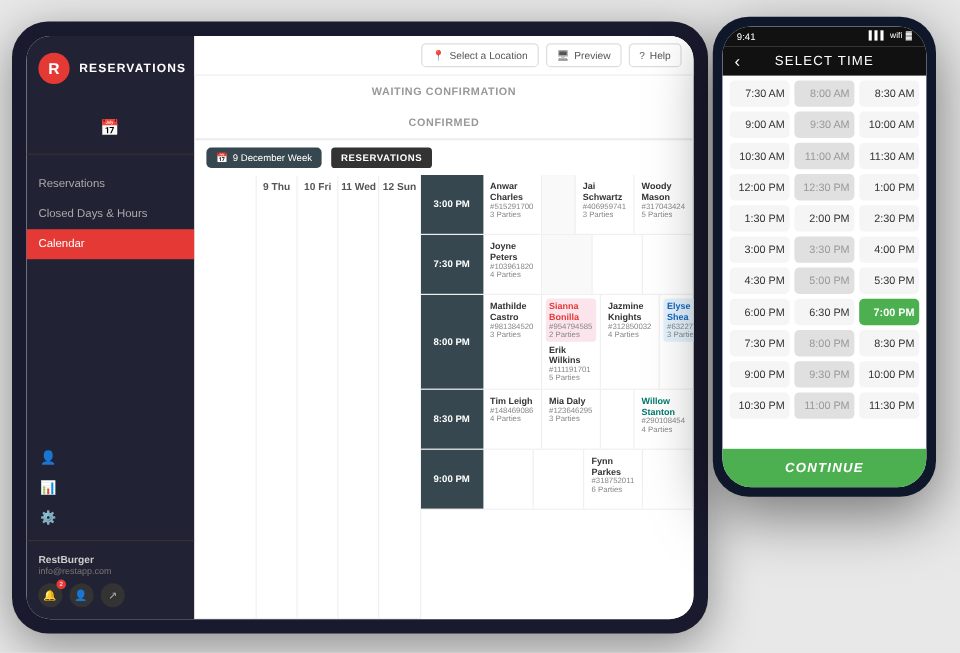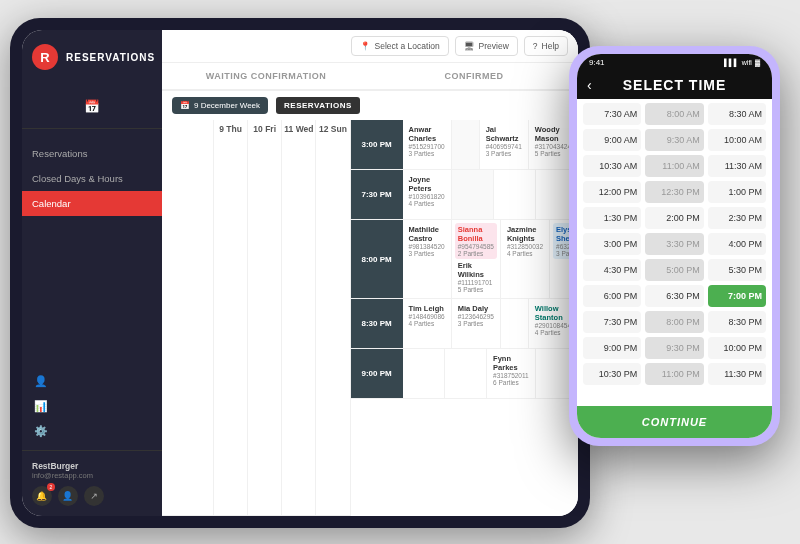--- a/index.html
+++ b/index.html
@@ -167,20 +167,21 @@
       background: white;
       font-size: 8.5px;
       cursor: pointer;
       color: #555;
     }
 
     
     .tabs-row {
       display: flex;
       border-bottom: 2px solid #eee;
+      flex-direction: column;
     }
     .tab {
       flex: 1;
       text-align: center;
       padding: 8px 4px;
       font-size: 9px;
       font-weight: 700;
       letter-spacing: 0.5px;
       color: #999;
       cursor: pointer;
@@ -295,24 +296,24 @@
     .reservation-card.blue {
       background: #e3f2fd;
       border-radius: 3px;
     }
     .reservation-card.blue .res-name { color: #1565c0; }
 
     
     .phone {
       position: absolute;
       right: 20px;
-      top: 46px;
-      width: 211px;
+      top: 14px;
+      width: 186px;
       height: 400px;
-      background: #c4b5fd;
+      background: #0f172a;
       border-radius: 30px;
       padding: 8px;
       box-shadow: 0 15px 50px rgba(0,0,0,0.5);
     }
     .phone-screen {
       width: 100%;
       height: 100%;
       background: white;
       border-radius: 24px;
       overflow: hidden;
@@ -342,22 +343,22 @@
       padding: 6px 10px;
       position: relative;
     }
     .phone-back {
       position: absolute;
       left: 10px;
       color: white;
       font-size: 14px;
     }
     .phone-header-title {
-      font-size: 14px;
-      font-weight: 700;
+      font-size: 11px;
+      font-weight: 400;
       letter-spacing: 1px;
       color: white;
     }
     .time-grid {
       flex: 1;
       overflow-y: auto;
       padding: 4px 6px;
       display: grid;
       grid-template-columns: repeat(3, 1fr);
       gap: 4px;

